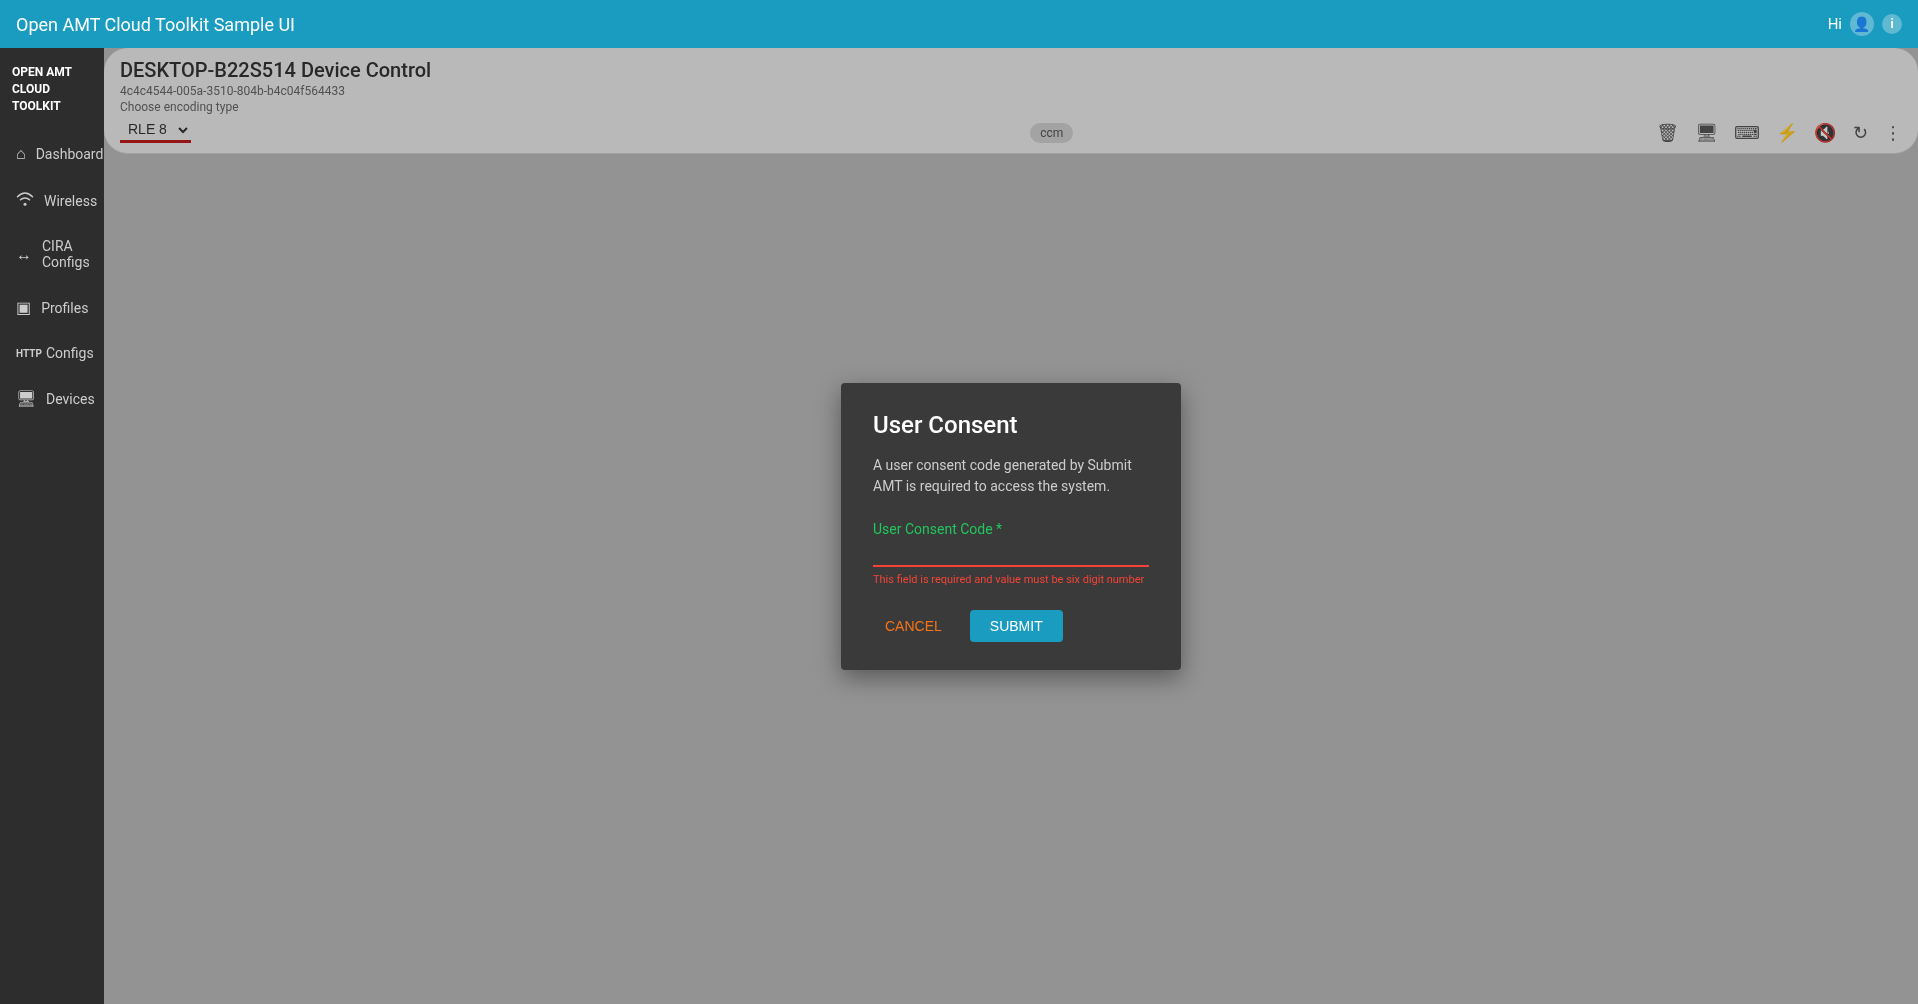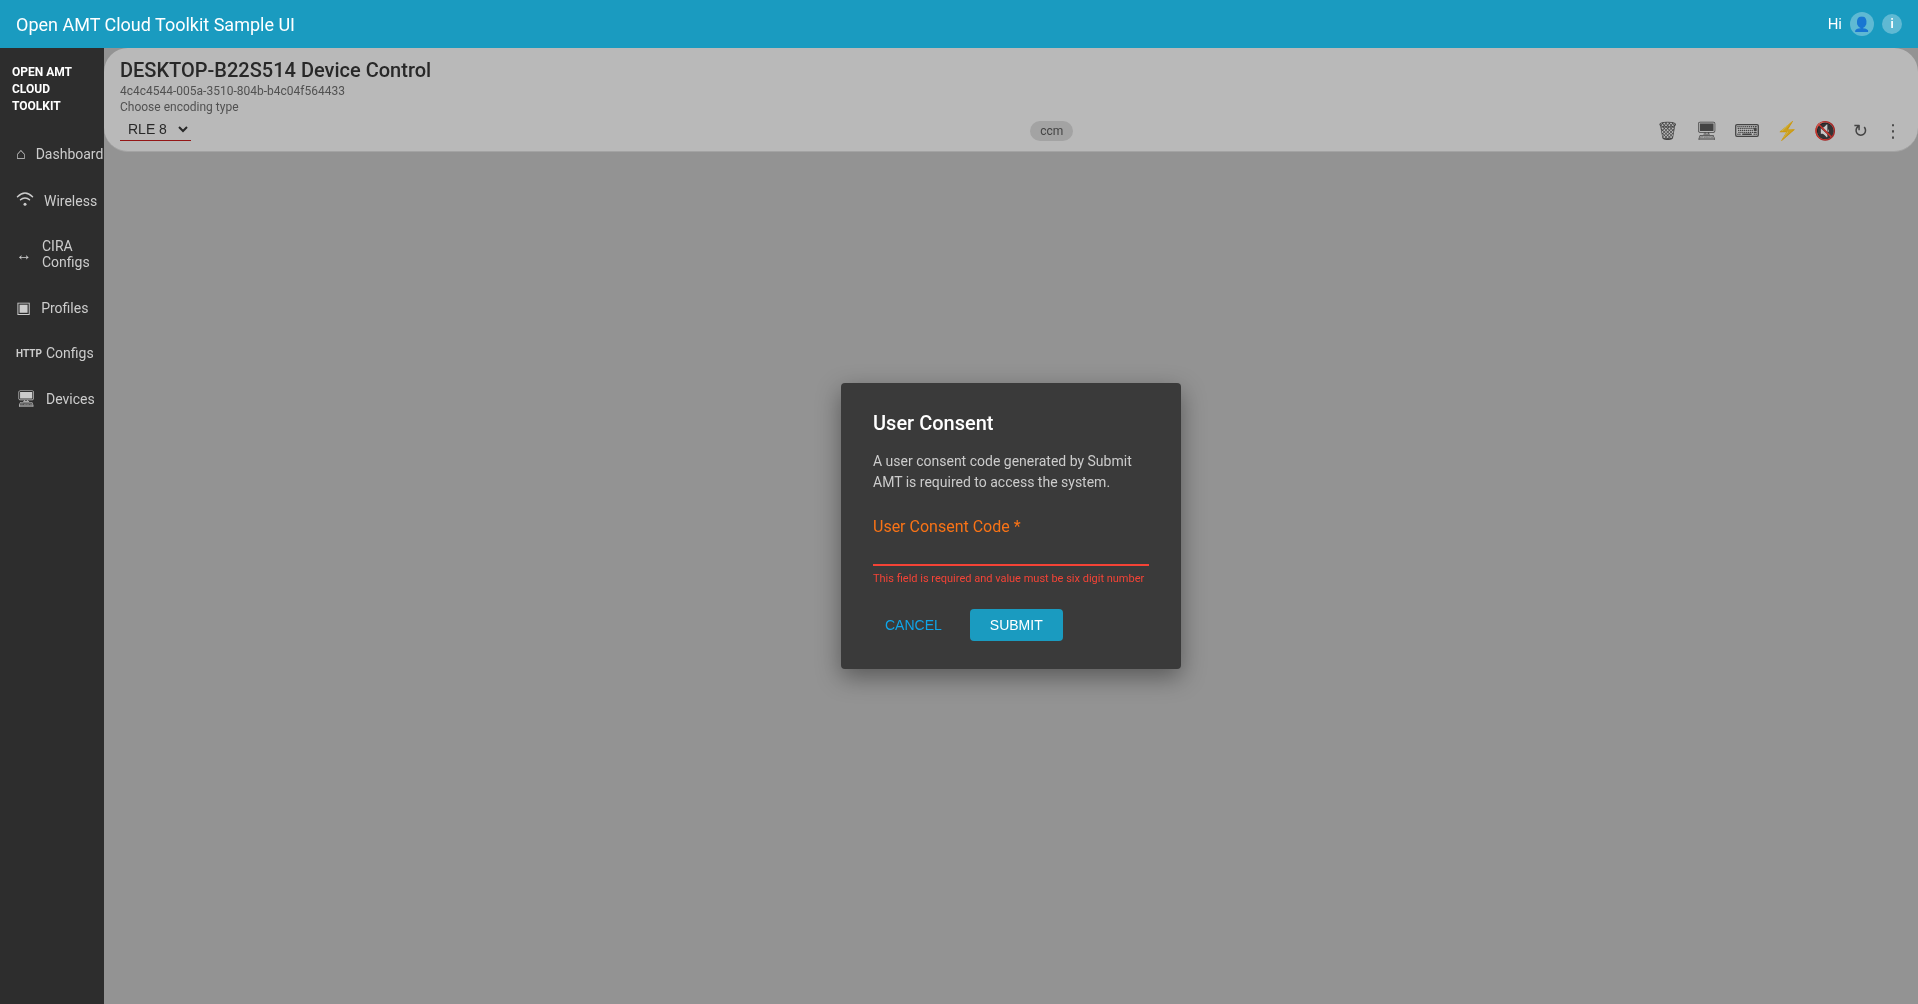--- a/index.html
+++ b/index.html
@@ -71,21 +71,21 @@
       border-radius: 24px;
     }
     .device-header-left {}
     .device-title { font-size: 20px; font-weight: 500; color: #333; }
     .device-id { font-size: 12px; color: #666; margin-top: 2px; }
     .device-encoding { font-size: 12px; color: #666; margin-top: 2px; }
     .encoding-row { display: flex; align-items: center; gap: 8px; margin-top: 4px; }
     .encoding-select {
       background: transparent;
       border: none;
-      border-bottom: 1px solid #b91c1c;
+      border-bottom: 3px solid #b91c1c;
       font-size: 14px;
       color: #333;
       padding: 2px 4px;
       cursor: pointer;
       appearance: auto;
     }
     .ccm-badge {
       background: #ccc;
       color: #555;
       font-size: 12px;
@@ -107,25 +107,25 @@
       z-index: 100;
     }
     .dialog {
       background: #3a3a3a;
       color: white;
       border-radius: 4px;
       padding: 28px 32px;
       width: 340px;
       box-shadow: 0 8px 24px rgba(0,0,0,0.4);
     }
-    .dialog-title { font-size: 20px; font-weight: 500; margin-bottom: 16px; }
+    .dialog-title { font-size: 24px; font-weight: 500; margin-bottom: 16px; }
     .dialog-description { font-size: 14px; color: #ccc; margin-bottom: 24px; line-height: 1.5; }
     .dialog-field-label {
-      font-size: 16px;
-      color: #f97316;
+      font-size: 14px;
+      color: #22c55e;
       margin-bottom: 4px;
     }
     .dialog-input-wrapper { position: relative; }
     .dialog-input {
       width: 100%;
       background: transparent;
       border: none;
       border-bottom: 2px solid #f44336;
       color: white;
       font-size: 14px;
@@ -140,21 +140,21 @@
     }
     .dialog-actions {
       display: flex;
       align-items: center;
       gap: 16px;
       margin-top: 24px;
     }
     .btn-cancel {
       background: transparent;
       border: none;
-      color: #0ea5e9;
+      color: #f97316;
       font-size: 14px;
       cursor: pointer;
       padding: 8px 12px;
       text-transform: uppercase;
     }
     .btn-submit {
       background: #1a9bc0;
       border: none;
       color: white;
       font-size: 14px;

